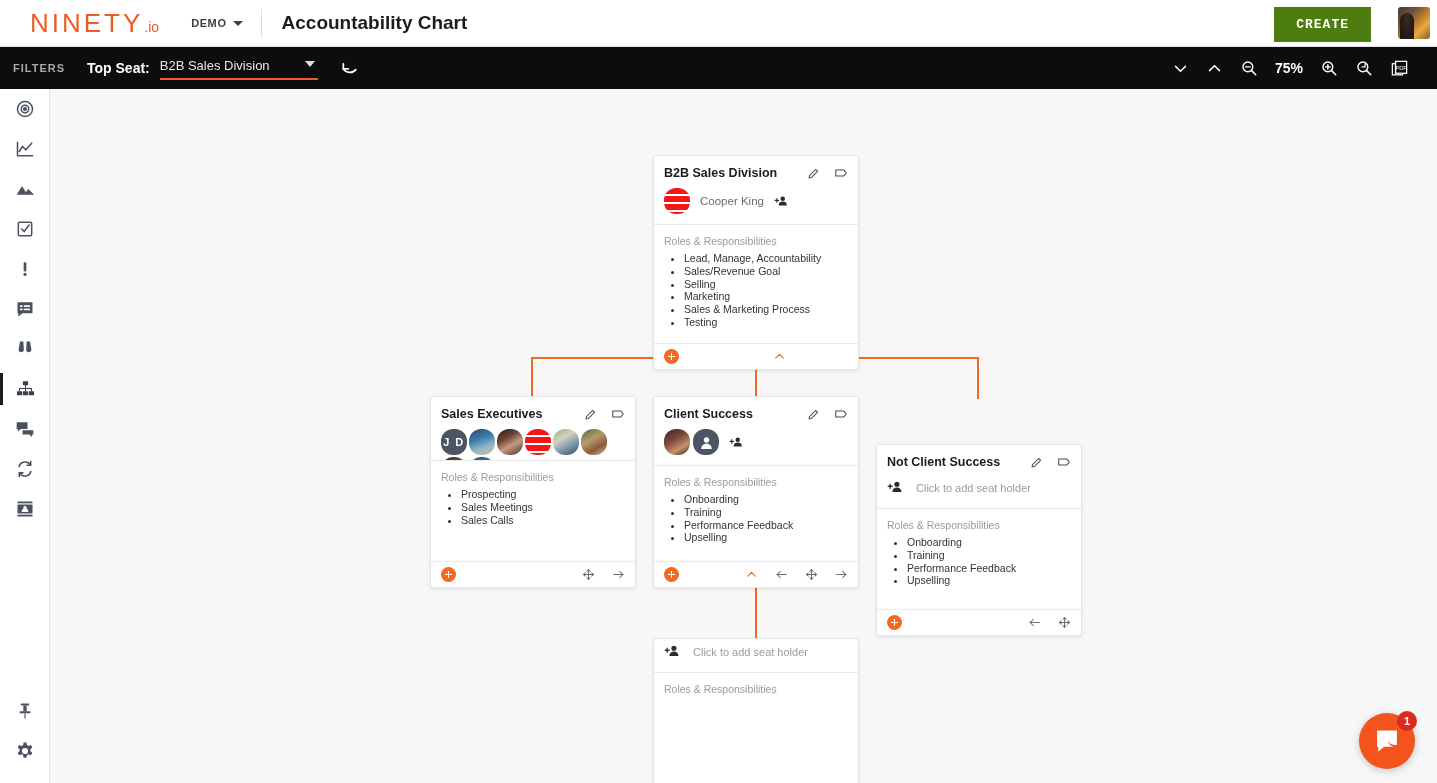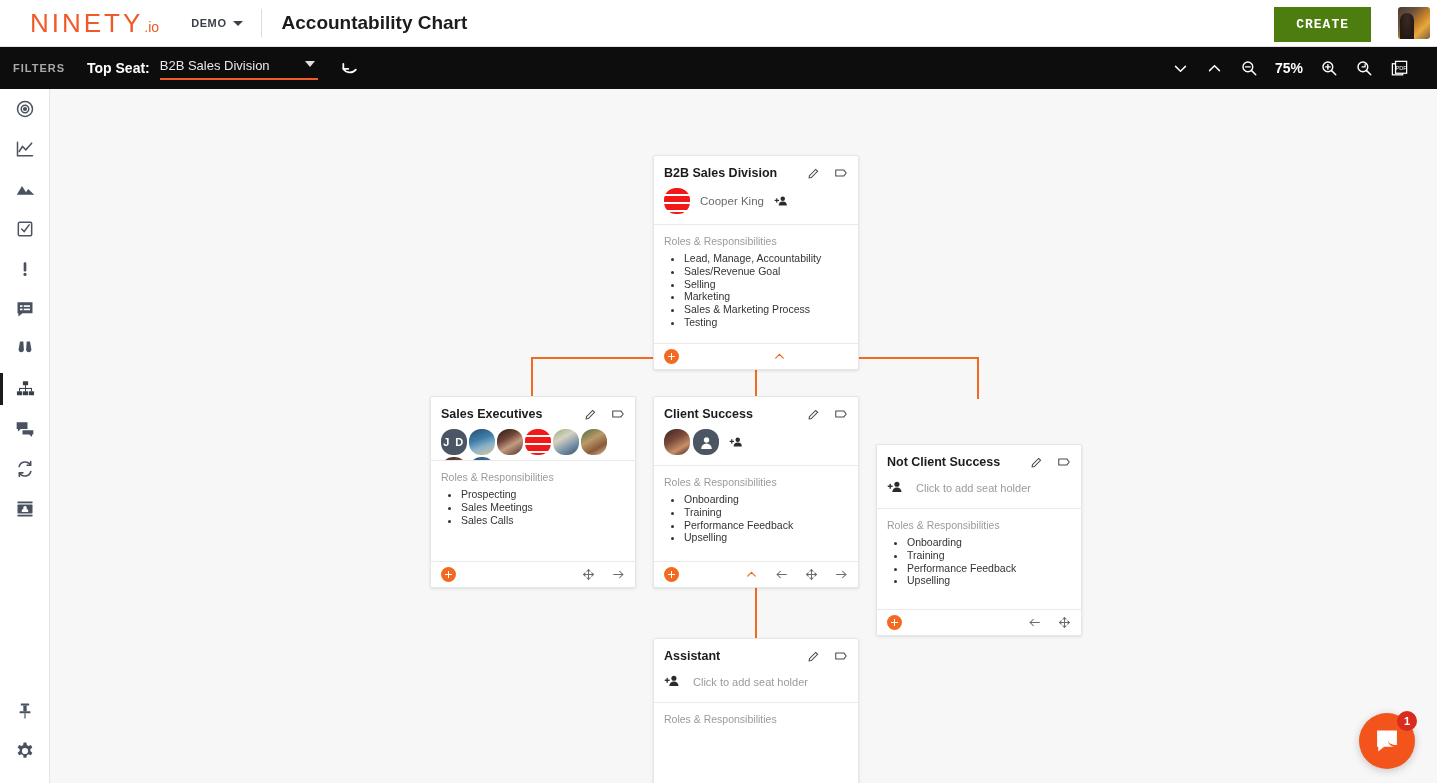--- a/index.html
+++ b/index.html
@@ -582,33 +582,20 @@
             <polyline points="9,6 12,3 15,6"></polyline>
             <polyline points="9,18 12,21 15,18"></polyline>
             <polyline points="6,9 3,12 6,15"></polyline>
             <polyline points="18,9 21,12 18,15"></polyline>
           </svg>
       </span>
     </div>
   </div>
 
   <div class="card" style="left:602px; top:549px; width:206px; height:192px;">
-    <div class="card-head">
-      <span class="card-title">Assistant</span>
-      <span class="head-icon">
-        <svg width="13" height="13" viewBox="0 0 24 24" fill="none" stroke="#4a4a4a" stroke-width="2" stroke-linecap="round">
-            <path d="M4 20 L4.5 16 L16 4.5 L19.5 8 L8 19.5 Z"></path>
-          </svg>
-      </span>
-      <span class="head-icon">
-        <svg width="14" height="14" viewBox="0 0 24 24" fill="none" stroke="#4a4a4a" stroke-width="1.8" stroke-linejoin="round">
-            <path d="M3 7 H17 L21 12 L17 17 H3 Z"></path>
-          </svg>
-      </span>
-    </div>
     <div class="seat-row">
       <span class="add-seat-icon" style="margin-left:0;">
         <svg width="17" height="17" viewBox="0 0 24 24" fill="#2b2b2b">
             <circle cx="14" cy="7.5" r="3.6"></circle>
             <path d="M7.5 18.5 A6.5 6.5 0 0 1 20.5 18.5 Z"></path>
             <rect x="1" y="9.3" width="7" height="1.9"></rect>
             <rect x="3.5" y="6.8" width="1.9" height="7"></rect>
           </svg>
       </span>
       <span class="add-seat-text">Click to add seat holder</span>

